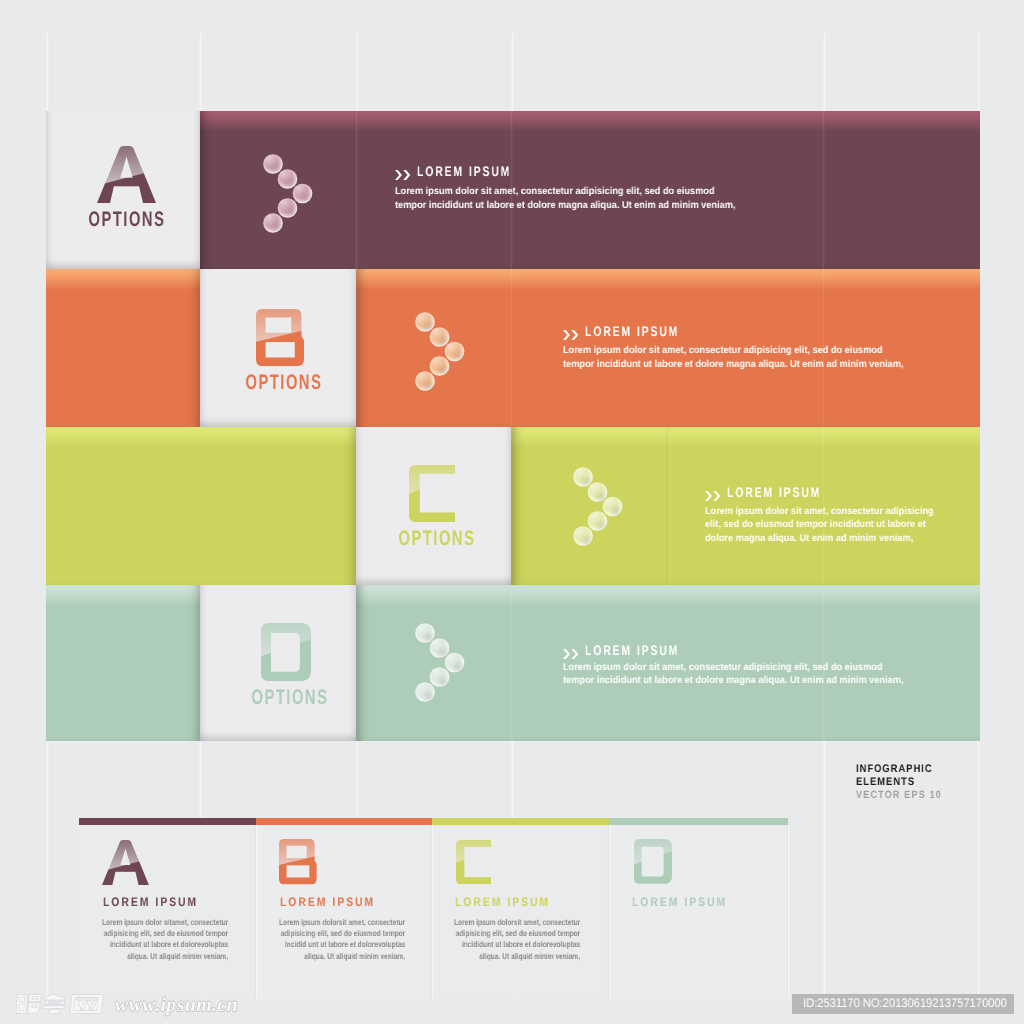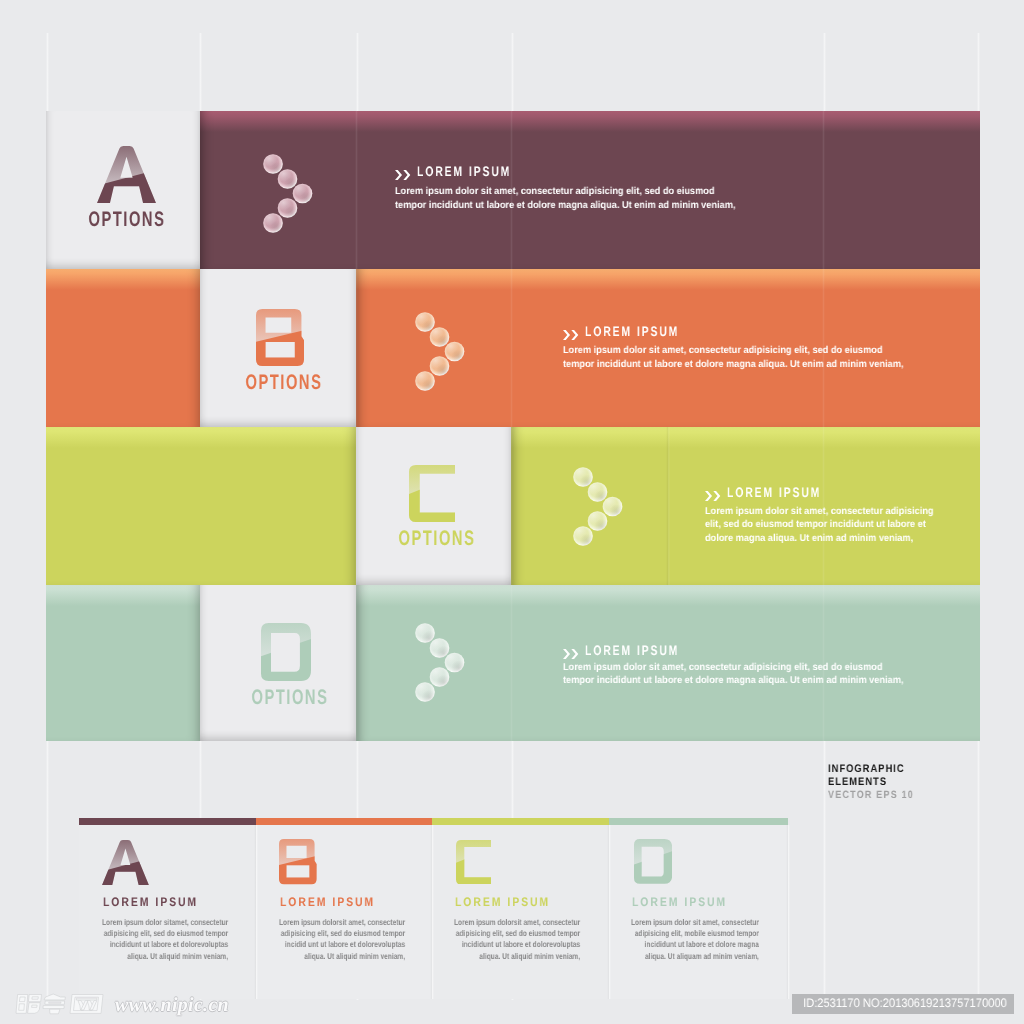--- a/index.html
+++ b/index.html
@@ -50,21 +50,21 @@
   .cardtop{position:absolute;left:0;top:0;height:7px;}
   .cardglyph{position:absolute;}
   .cardhead{position:absolute;font-size:12.4px;font-weight:bold;letter-spacing:2.5px;
             white-space:nowrap;line-height:9px;height:9px;
             transform:scaleX(0.828);transform-origin:left top;will-change:transform;}
   .cardbodywrap{position:absolute;text-align:right;}
   .cardbody{font-size:8.4px;font-weight:bold;line-height:11.3px;height:11.3px;color:#8a8a8b;
             white-space:nowrap;transform:scaleX(0.79);transform-origin:left top;will-change:transform;}
 
   
-  #infoblk{position:absolute;left:828px;top:763px;}
+  #infoblk{position:absolute;left:856px;top:763px;}
   #infoblk .a{font-size:11px;font-weight:bold;letter-spacing:1.2px;color:#171717;
               display:block;line-height:12.9px;height:12.9px;white-space:nowrap;
               transform:scaleX(0.85);transform-origin:left top;will-change:transform;}
   #infoblk .b{font-size:10.6px;font-weight:bold;letter-spacing:1.4px;color:#a0a0a1;
               display:block;line-height:12.9px;height:12.9px;white-space:nowrap;
               transform:scaleX(0.85);transform-origin:left top;will-change:transform;}
 
   #wm{position:absolute;left:15px;top:993px;display:flex;align-items:flex-end;}
   #wmlogo{display:block;}
   #wmsite{font-family:"Liberation Serif",serif;font-style:italic;font-weight:bold;
@@ -339,26 +339,20 @@
     <div class="cardtop" style="width:179px;background:#aecdb9;"></div>
   </div>
   <svg class="cardglyph" style="left:634.1px;top:839.1px;" width="38.2" height="44.8" viewBox="0 0 85 100" preserveAspectRatio="none">
     <use href="#gD" fill="url(#fadeD)"></use>
     <g clip-path="url(#cutD)">
         <use href="#gD" fill="#aecdb9"></use>
       </g>
       <title>D</title>
   </svg>
   <div class="cardhead" style="left:631.8px;top:897.7px;color:#aecdb9;">LOREM IPSUM</div>
-  <div class="cardbodywrap" style="left:631.3px;top:916.9px;">
-    <div class="cardbody">Lorem ipsum dolor sit amet, consectetur</div>
-    <div class="cardbody">adipisicing elit, mobile eiusmod tempor</div>
-    <div class="cardbody">incididunt ut labore et dolore magna</div>
-    <div class="cardbody">aliqua. Ut aliquam ad minim veniam,</div>
-  </div>
   <svg class="bubbles" style="left:263px;top:153.5px;" width="50" height="79" viewBox="0 0 50 79">
       <circle cx="10" cy="10" r="9.8" fill="url(#bubA)"></circle>
       <circle cx="10" cy="10" r="9.8" fill="url(#bubHL)"></circle>
       <circle cx="10" cy="10" r="9.8" fill="url(#bubSH)"></circle>
       <circle cx="24.5" cy="25" r="9.8" fill="url(#bubA)"></circle>
       <circle cx="24.5" cy="25" r="9.8" fill="url(#bubHL)"></circle>
       <circle cx="24.5" cy="25" r="9.8" fill="url(#bubSH)"></circle>
       <circle cx="39.5" cy="39.5" r="9.8" fill="url(#bubA)"></circle>
       <circle cx="39.5" cy="39.5" r="9.8" fill="url(#bubHL)"></circle>
       <circle cx="39.5" cy="39.5" r="9.8" fill="url(#bubSH)"></circle>
@@ -445,17 +439,17 @@
         <path d="M28.2,12.6 L49.2,12.6 L49.0,15.6 L28.0,15.6 Z"></path>
         <path d="M34.5,16.2 L45.0,16.2 L43.4,20.8 L35.0,20.8 Z"></path>
         <path d="M57.0,1.5 L88.0,1.5 L86.0,20.4 L55.0,20.4 Z M60.0,4.2 L83.5,4.2 L82.0,17.6 L58.5,17.6 Z"></path>
         <path d="M61.5,5.2 L81.9,5.2 L81.7,7.0 L61.3,7.0 Z"></path>
         <path d="M63.0,7.6 L66.2,7.6 L69.0,13.0 L68.4,17.0 L65.5,17.0 L65.0,12.9 Z"></path>
         <path d="M72.0,7.6 L75.3,7.6 L77.8,13.0 L77.2,17.0 L74.3,17.0 L73.9,12.9 Z"></path>
         <path d="M70.2,7.6 L73.0,7.6 L68.8,17.0 L65.9,17.0 Z"></path>
         <path d="M79.0,7.6 L81.8,7.6 L77.6,17.0 L74.8,17.0 Z"></path>
       </g>
     </svg>
-    <div id="wmsite">www.nipic.cn</div>
+    <div id="wmsite">www.ipsum.cn</div>
   </div>
   <div id="idbar"></div>
   <div id="idtxt">ID:2531170 NO:20130619213757170000</div>
 </div>
 
 </body></html>

